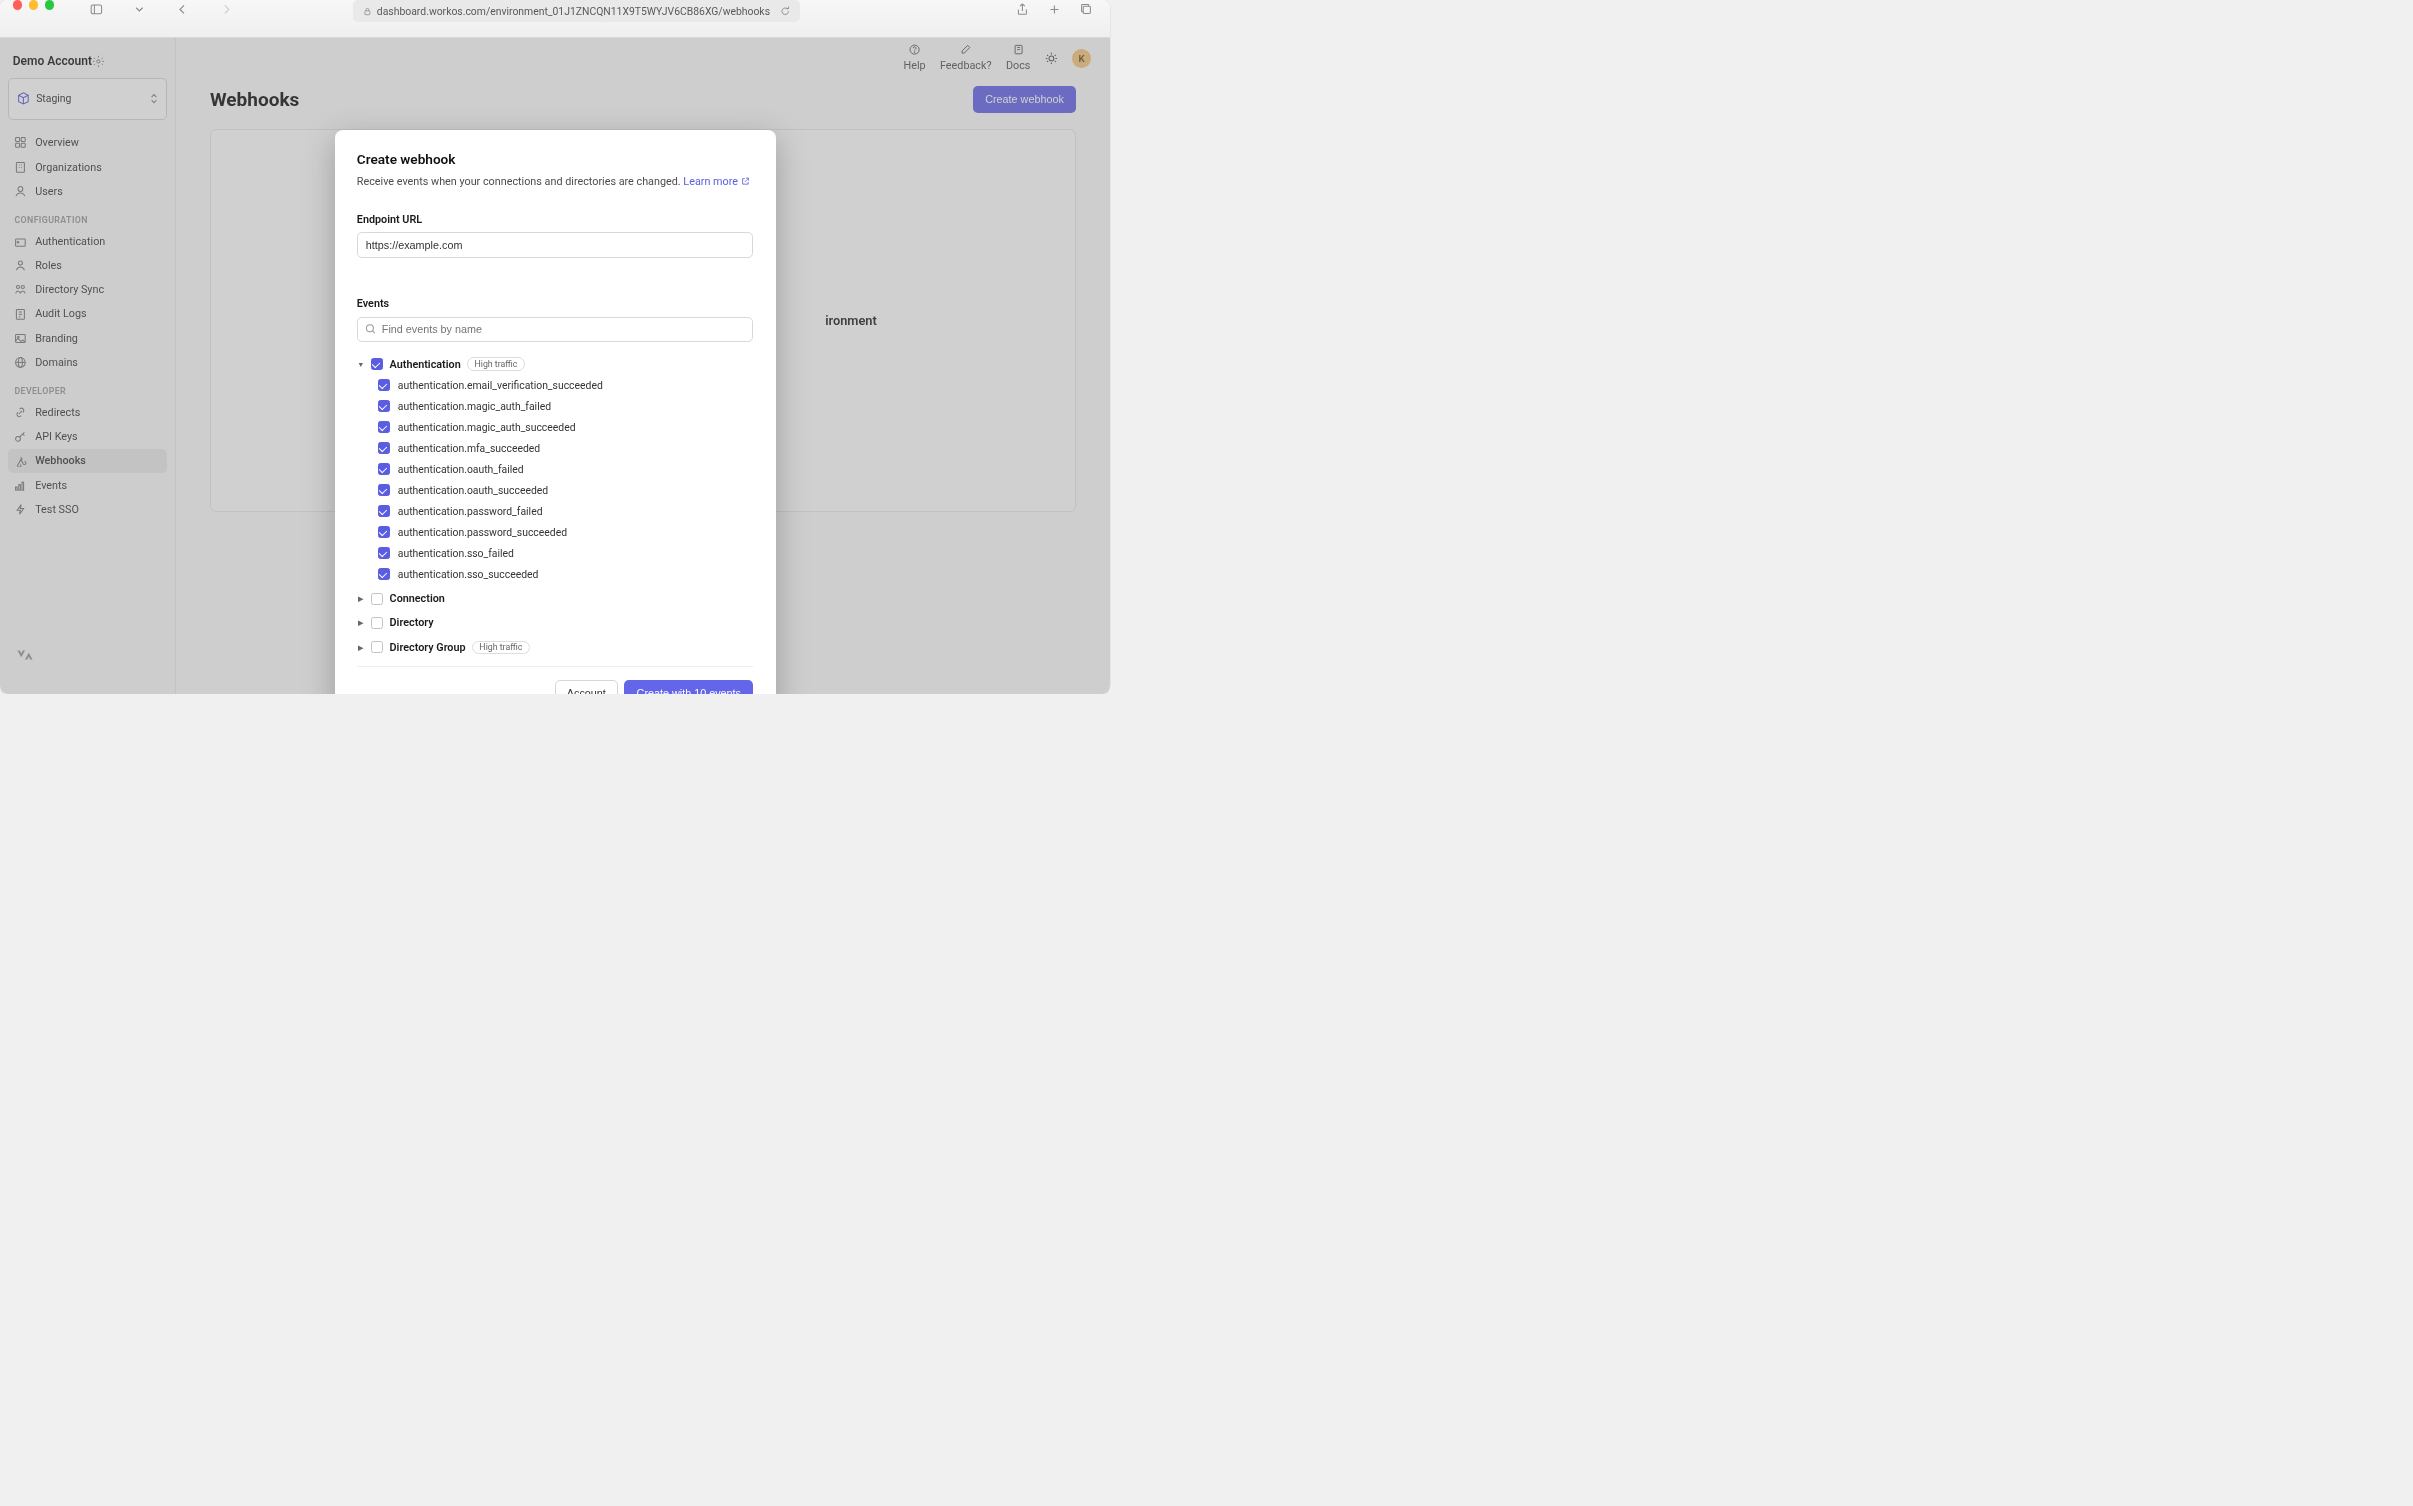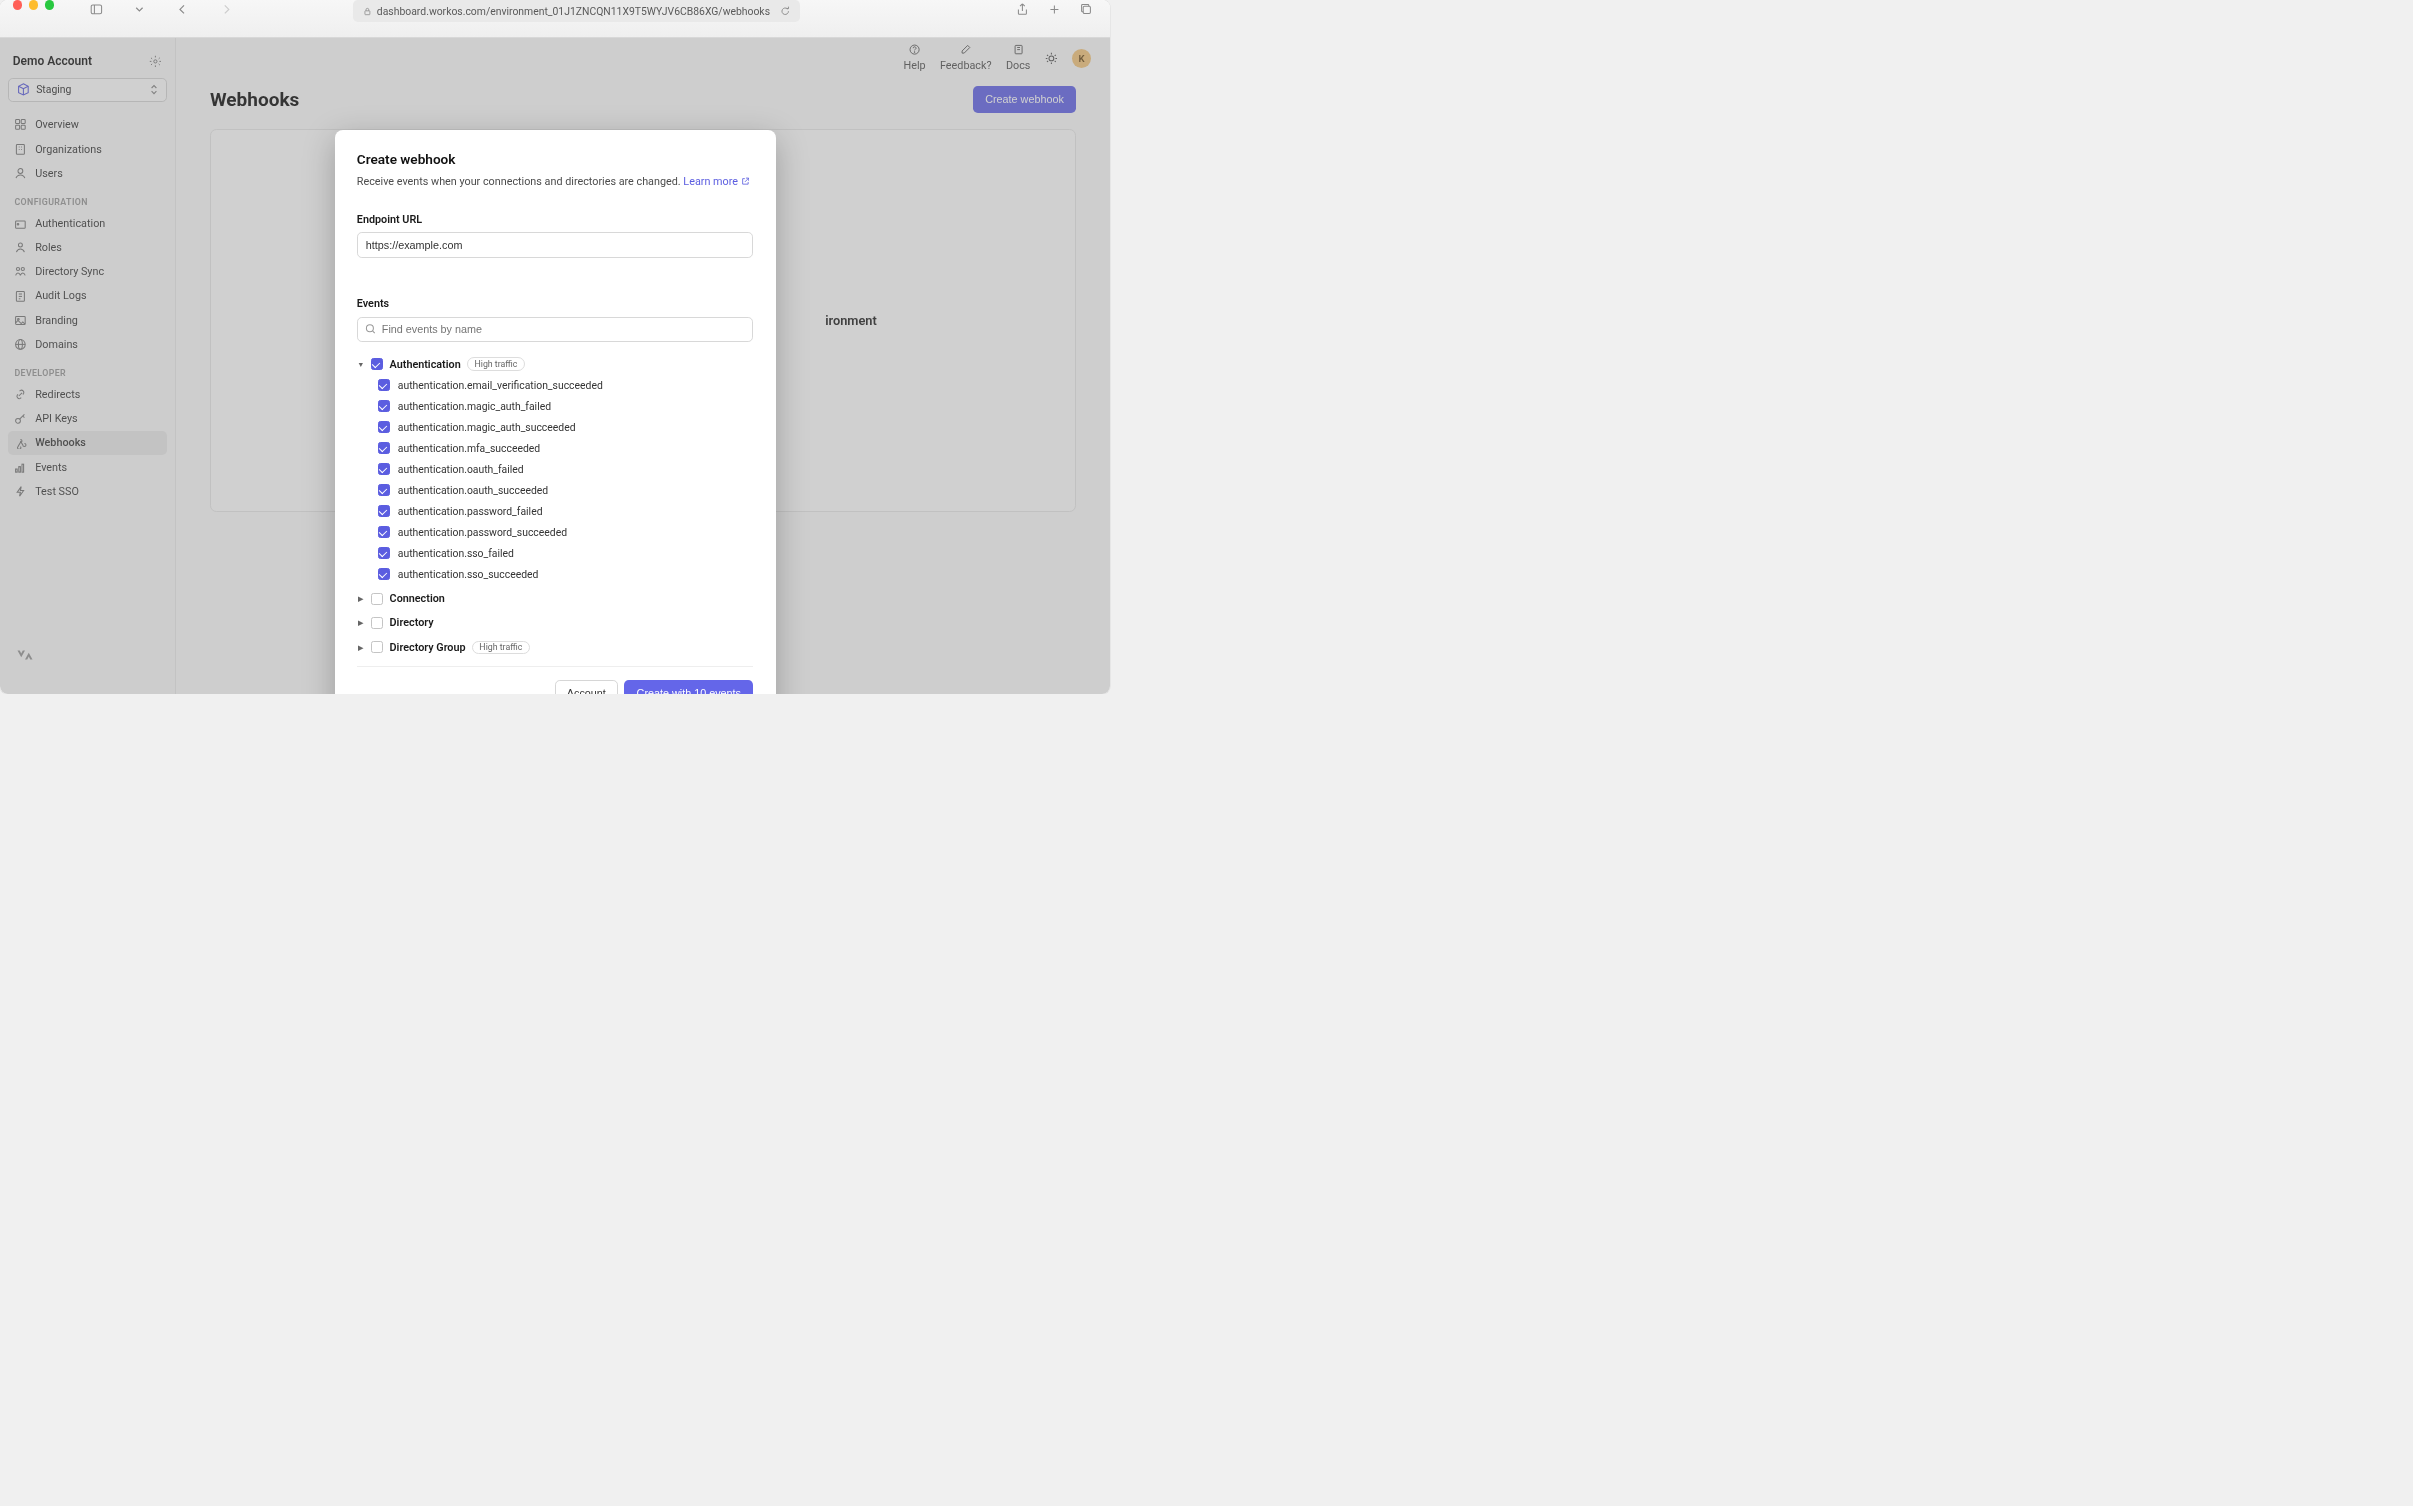--- a/index.html
+++ b/index.html
@@ -14,23 +14,23 @@
 .tl-min { background: #febc2e; }
 .tl-max { background: #28c840; }
 .chrome-btn { width: 22.3px; height: 19px; display: flex; align-items: center; justify-content: center; color: #8a8a8a; border-radius: 3.2px; }
 .chrome-btn svg { width: 12.8px; height: 12.8px; }
 .url-bar { flex: 0 0 447px; margin: 0 auto; height: 22.3px; background: #e9e9e9; border-radius: 4.8px; display: flex; align-items: center; justify-content: center; font-size: 10.4px; color: #5a5a5a; gap: 4.8px; }
 .chrome-right { margin-left: auto; display: flex; gap: 9.6px; }
 
 .app-shell { flex: 1; display: flex; position: relative; background: #fcfcfc; }
 
 .sidebar { width: 176px; background: #fafafa; border-right: 0.8px solid #ececec; padding: 16px 8px; display: flex; flex-direction: column; }
-.account-row { display: flex; align-items: center; justify-content: space-between; padding: 0 4.8px 9.6px; }
+.account-row { display: flex; align-items: center; padding: 0 4.8px 9.6px; }
 .account-name { font-weight: 600; font-size: 12px; color: #1a1a1a; }
-.env-select { margin: 0 0 11.2px; border: 0.8px solid #d8d8d8; border-radius: 4.8px; height: 24px; display: flex; align-items: center; padding: 0 8px; font-size: 10.4px; color: #333; gap: 6.4px; background: #fff; }
+.env-select { margin: 0 0 11.2px; border: 0.8px solid #d8d8d8; border-radius: 4.8px; height: 42px; display: flex; align-items: center; padding: 0 8px; font-size: 10.4px; color: #333; gap: 6.4px; background: #fff; }
 .env-select .chev { margin-left: auto; color: #888; }
 .nav-section-label { font-size: 8.8px; letter-spacing: 0.4px; color: #9a9a9a; font-weight: 600; padding: 11.2px 6.4px 4.8px; }
 .nav-item { display: flex; align-items: center; gap: 8px; padding: 5.6px 6.4px; border-radius: 4.8px; font-size: 10.8px; color: #3b3b3b; cursor: pointer; }
 .nav-item.active { background: #ececec; font-weight: 500; }
 .nav-icon { width: 12.8px; height: 12.8px; color: #7a7a7a; display: flex; align-items: center; justify-content: center; flex-shrink: 0; }
 .sidebar-logo { margin-top: auto; padding: 11.2px 4.8px; color: #999; }
 
 .topbar { position: absolute; top: 0; right: 0; height: 40px; display: flex; align-items: center; gap: 14.4px; padding: 0 19px; font-size: 10.8px; color: #555; }
 .topbar-link { display: flex; align-items: center; gap: 4px; flex-direction: column; }
 .avatar { width: 19px; height: 19px; border-radius: 50%; background: #f4c77e; display: flex; align-items: center; justify-content: center; font-size: 9.6px; font-weight: 600; color: #6d4e1e; }

